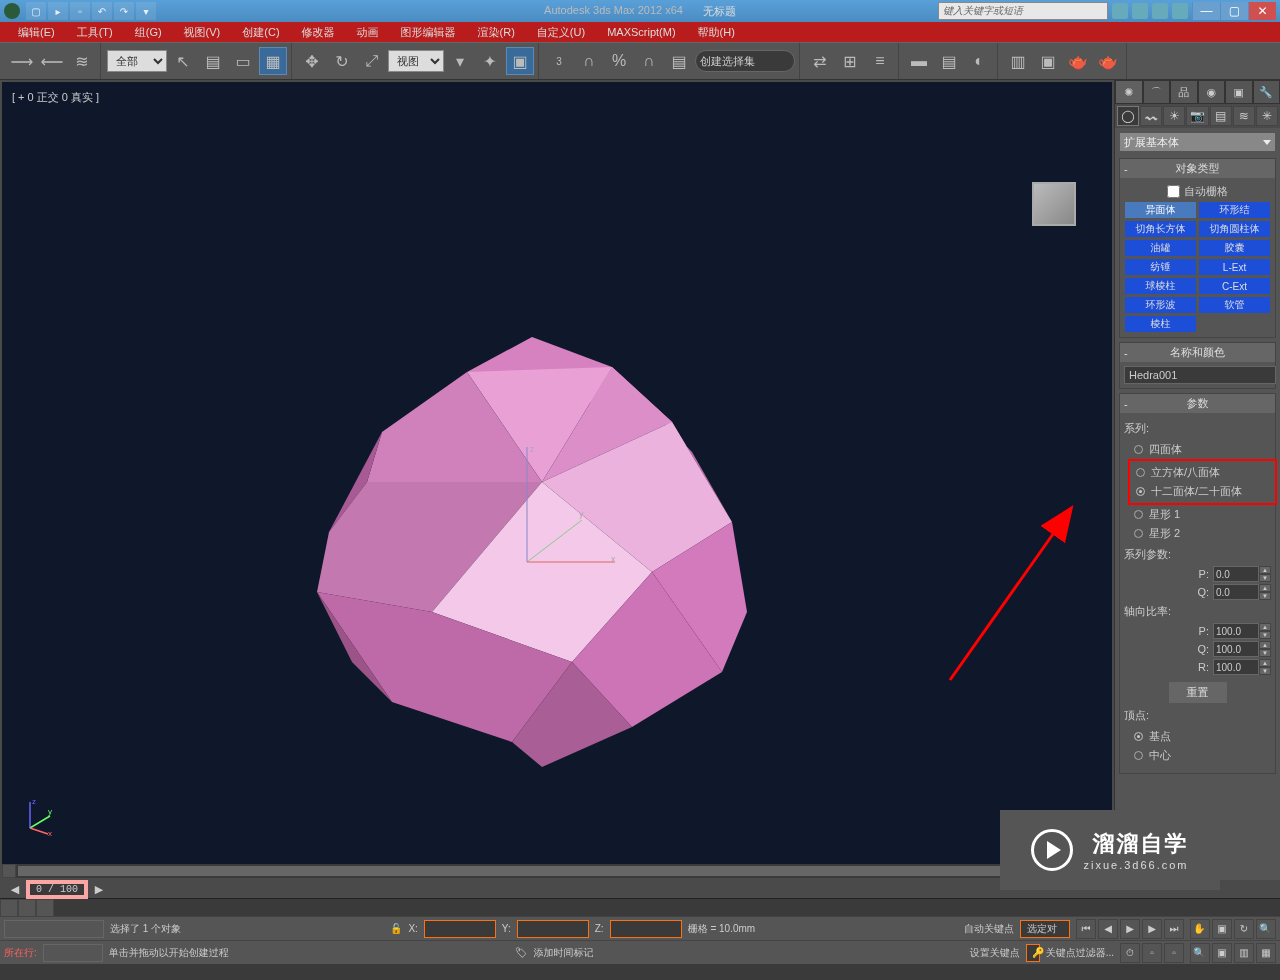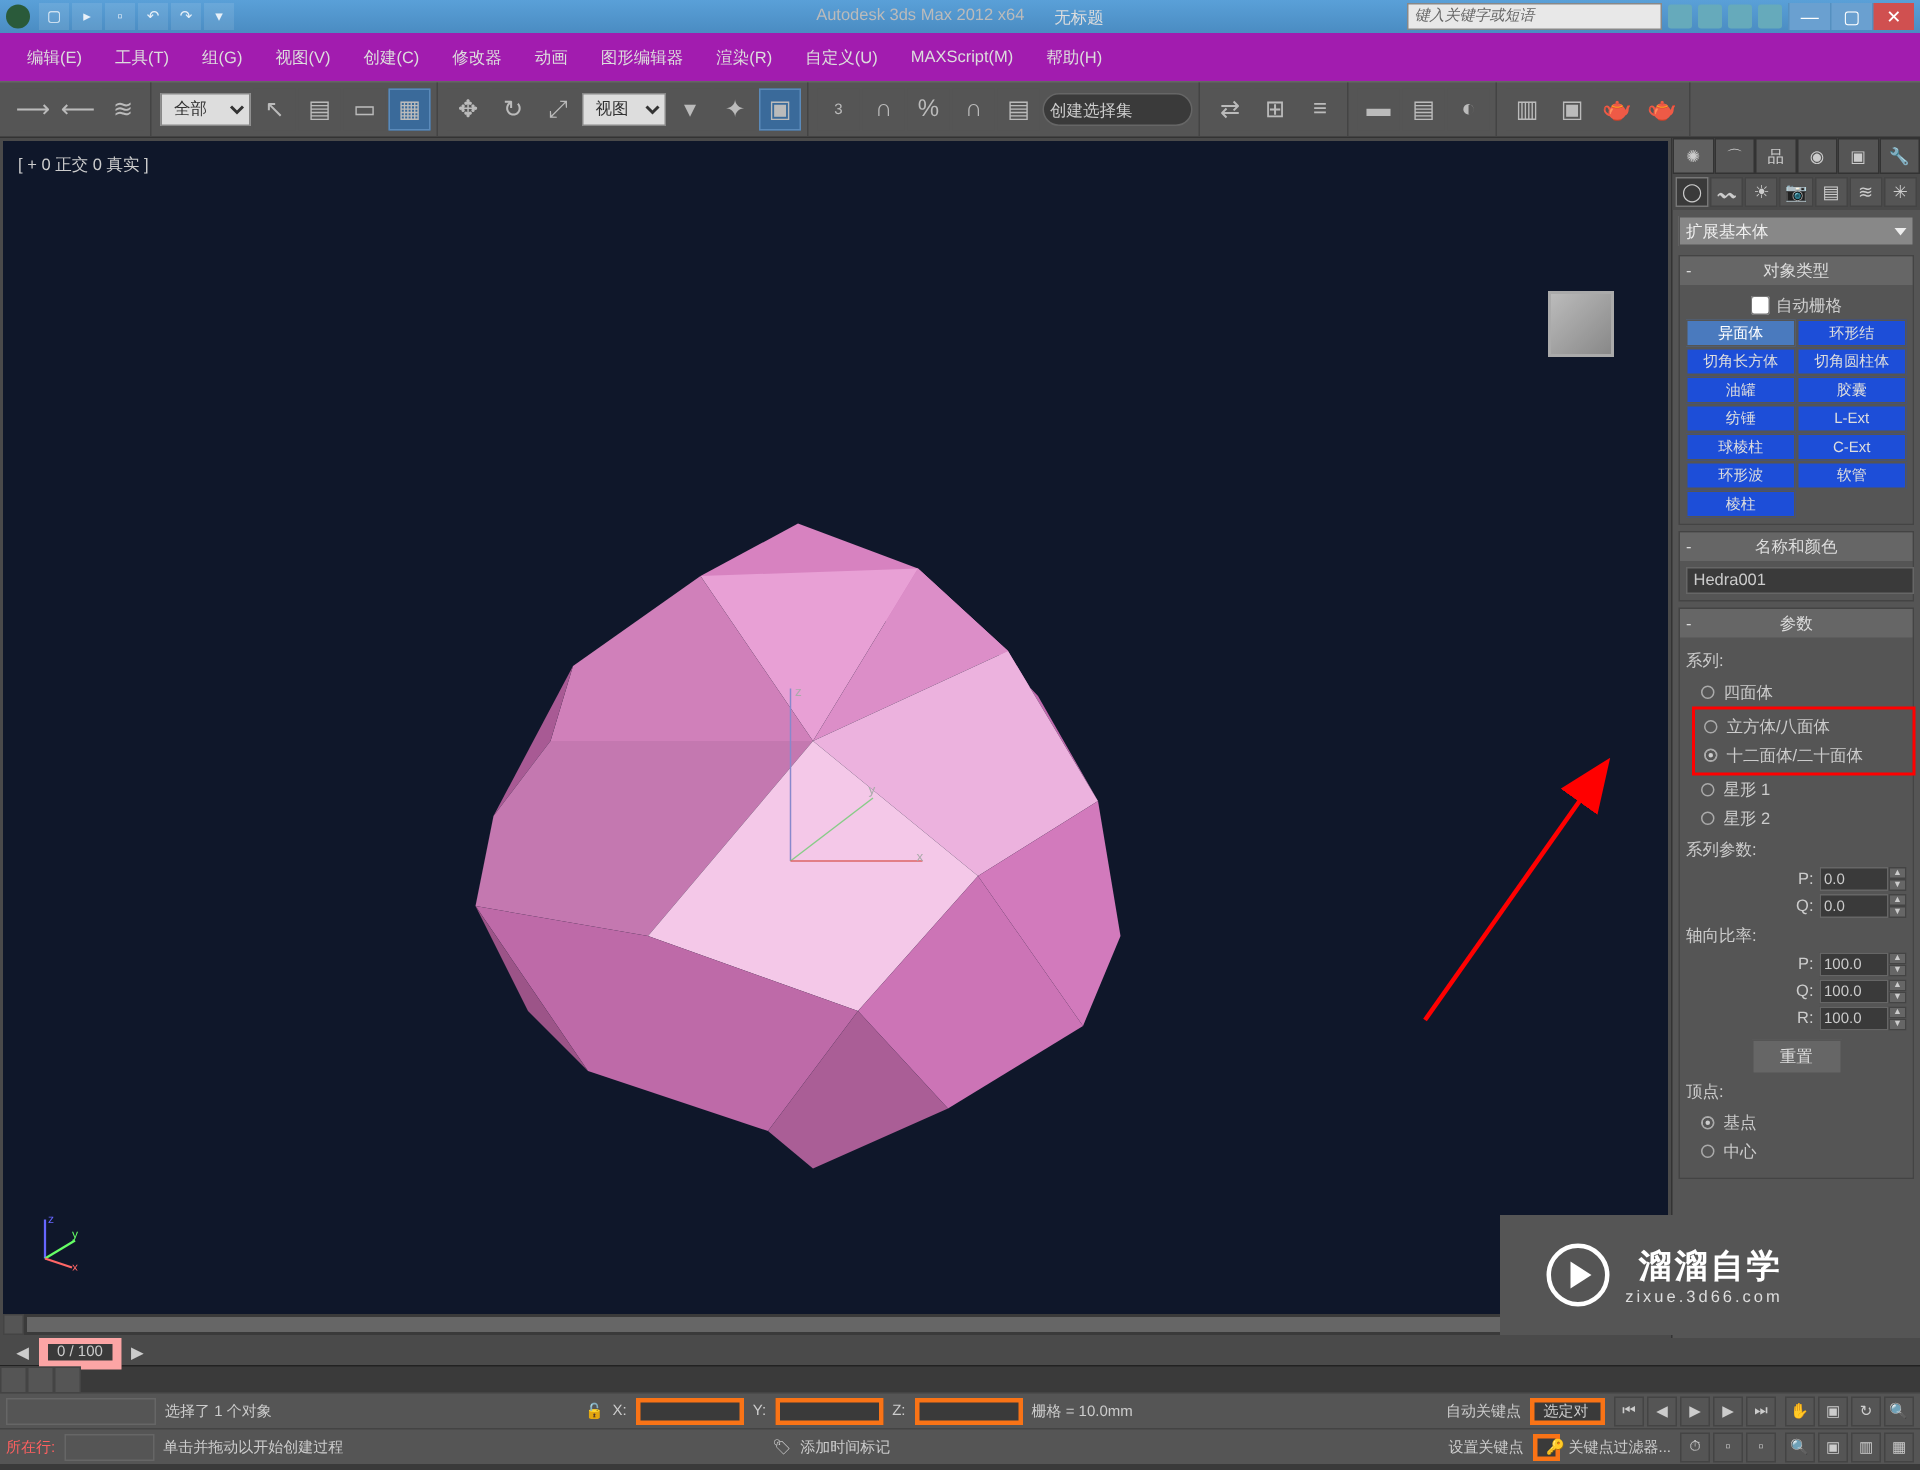--- a/index.html
+++ b/index.html
@@ -15,21 +15,21 @@
 .title-center .doc { color: #ddd; margin-left: 12px; }
 .title-right { margin-left: auto; display: flex; gap: 4px; align-items: center; }
 .search-box { width: 170px; height: 18px; background: #e8e8e8; border: 1px solid #888; padding: 0 4px; color: #666; font-style: italic; font-size: 10px; line-height: 16px; }
 .title-icons { display: flex; gap: 4px; }
 .title-icon { width: 16px; height: 16px; background: #6ab; border-radius: 2px; }
 .win-controls { display: flex; gap: 0; }
 .win-btn { width: 28px; height: 18px; background: #6aa0d0; border-left: 1px solid #5590c0; display: flex; align-items: center; justify-content: center; color: #fff; font-size: 12px; }
 .win-btn.close { background: #d05050; }
 
 
-.menubar { height: 20px; background: #a21caf; display: flex; padding: 16px 8px; gap: 2px; align-items: center; }
+.menubar { height: 20px; background: #b91c1c; display: flex; padding: 4px 8px; gap: 2px; align-items: center; }
 .menu-item { padding: 2px 10px; color: #ddd; font-size: 11px; cursor: pointer; }
 
 
 .toolbar { height: 38px; background: #555; border-top: 1px solid #666; border-bottom: 1px solid #333; display: flex; align-items: center; padding: 0 4px; gap: 2px; }
 .tb-group { display: flex; gap: 2px; align-items: center; padding: 0 4px; border-right: 1px solid #444; height: 100%; }
 .tb-btn { width: 28px; height: 28px; background: #555; border: 1px solid transparent; display: flex; align-items: center; justify-content: center; color: #bbb; font-size: 16px; }
 .tb-btn.active { background: #3a6a9a; border: 1px solid #5a8aba; }
 .tb-select { height: 22px; background: #ddd; border: 1px solid #888; color: #333; font-size: 11px; padding: 0 4px; }
 .tb-input { height: 22px; background: #3a3a3a; border: 1px solid #666; color: #ccc; font-size: 11px; padding: 0 4px; }
 
@@ -85,29 +85,29 @@
 .spinner-row { display: flex; align-items: center; gap: 4px; margin: 2px 0; justify-content: flex-end; }
 .spinner-label { color: #ccc; font-size: 11px; width: 18px; text-align: right; }
 .spinner { display: flex; }
 .spinner input { width: 46px; height: 16px; background: #3a3a3a; border: 1px solid #666; color: #ccc; font-size: 10px; padding: 0 2px; }
 .spinner .spin-btns { display: flex; flex-direction: column; }
 .spinner .sb { width: 12px; height: 8px; background: #666; border: 1px solid #444; display: flex; align-items: center; justify-content: center; font-size: 6px; color: #ccc; }
 .reset-btn { display: block; margin: 6px auto 2px; padding: 3px 18px; background: #666; border: 1px solid #555; color: #ddd; font-size: 11px; cursor: pointer; }
 
 
 .timeline-area { height: 18px; background: #4a4a4a; display: flex; align-items: center; padding: 0 4px; }
-.timeline-area .frame-label { background: #3a3a3a; border: 6px solid #fca5a5; padding: 0 6px; color: #ccc; font-size: 10px; }
+.timeline-area .frame-label { background: #3a3a3a; border: 4px solid #fca5a5; padding: 0 6px; color: #ccc; font-size: 10px; font-family: Liberation Mono, monospace; }
 .timeline-area .play-ctrl { width: 14px; height: 14px; color: #ccc; display: flex; align-items: center; justify-content: center; margin: 0 4px; }
 .track-scroll { height: 18px; background: #3a3a3a; border-top: 1px solid #222; display: flex; }
 .track-scroll .left-btns { display: flex; }
 .track-scroll .tbtn { width: 18px; height: 18px; background: #555; border: 1px solid #444; }
 .status-rows { background: #555; }
 .status-row { height: 24px; display: flex; align-items: center; padding: 0 4px; gap: 6px; border-top: 1px solid #444; font-size: 10px; color: #ccc; }
 .status-row .red-text { color: #ff6060; }
-.status-row .sbox { background: #3a3a3a; border: 3px solid #f97316; padding: 2px 6px; height: 18px; display: flex; align-items: center; }
+.status-row .sbox { background: #3a3a3a; border: 1px solid #f97316; padding: 2px 6px; height: 18px; display: flex; align-items: center; }
 .status-row .btn-row { display: flex; gap: 2px; }
 .status-row .sbtn { width: 20px; height: 20px; background: #555; border: 1px solid #444; display: flex; align-items: center; justify-content: center; }
 
 
 .watermark { position: absolute; right: 60px; bottom: 90px; width: 220px; height: 80px; background: #555; display: flex; align-items: center; justify-content: center; gap: 10px; color: #fff; }
 .watermark .wm-logo { width: 42px; height: 42px; border: 3px solid #fff; border-radius: 50%; display: flex; align-items: center; justify-content: center; }
 .watermark .wm-logo .tri { width: 0; height: 0; border-left: 14px solid #fff; border-top: 9px solid transparent; border-bottom: 9px solid transparent; margin-left: 4px; }
 .watermark .wm-text { display: flex; flex-direction: column; align-items: flex-end; }
 .watermark .wm-text .big { font-size: 22px; font-weight: bold; letter-spacing: 2px; }
 .watermark .wm-text .small { font-size: 11px; letter-spacing: 2px; color: #ddd; }

